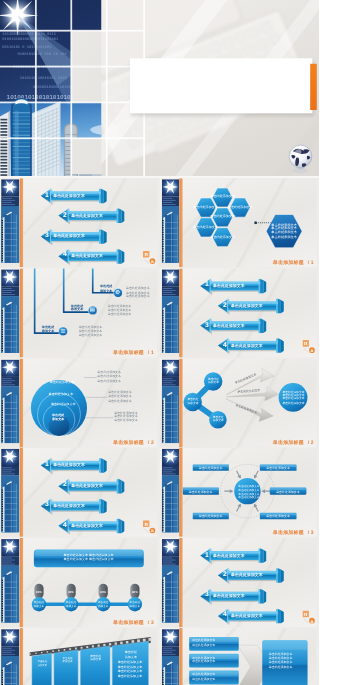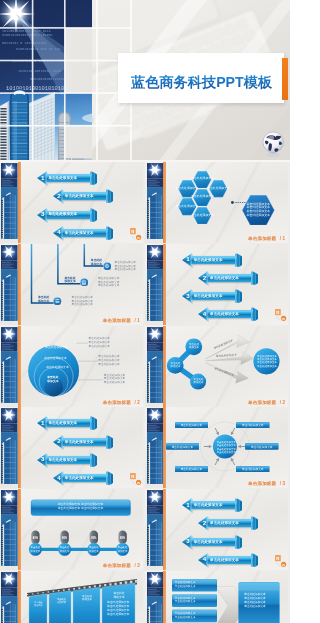--- a/index.html
+++ b/index.html
@@ -294,21 +294,20 @@
           <rect x="96.2" y="0" width="1.6" height="162" fill="#ffffff" opacity=".88"></rect>
           <rect x="130.2" y="0" width="1.6" height="162" fill="#ffffff" opacity=".88"></rect>
           <rect x="0" y="27.099999999999998" width="132" height="1.6" fill="#ffffff" opacity=".88"></rect>
           <rect x="0" y="59.7" width="132" height="1.6" fill="#ffffff" opacity=".88"></rect>
           <rect x="0" y="92.3" width="132" height="1.6" fill="#ffffff" opacity=".88"></rect>
           <rect x="0" y="124.9" width="132" height="1.6" fill="#ffffff" opacity=".88"></rect>
         </svg>
       </div>
     <div class="hero-white"></div>
     <div class="hero-orange"></div>
-    <div class="hero-title">蓝色商务科技PPT模板</div>
     <div class="hero-globe" id="heroGlobe">
         <svg viewBox="0 0 23 27" width="23" height="27" style="display:block">
           <defs>
             <radialGradient id="glb" cx="0.36" cy="0.3" r="0.78">
               <stop offset="0" stop-color="#ffffff"></stop>
               <stop offset="0.55" stop-color="#f1f3f7"></stop>
               <stop offset="1" stop-color="#b9c0cf"></stop>
             </radialGradient>
             <clipPath id="glbc">
               <circle cx="11.2" cy="11.2" r="10.3"></circle>

